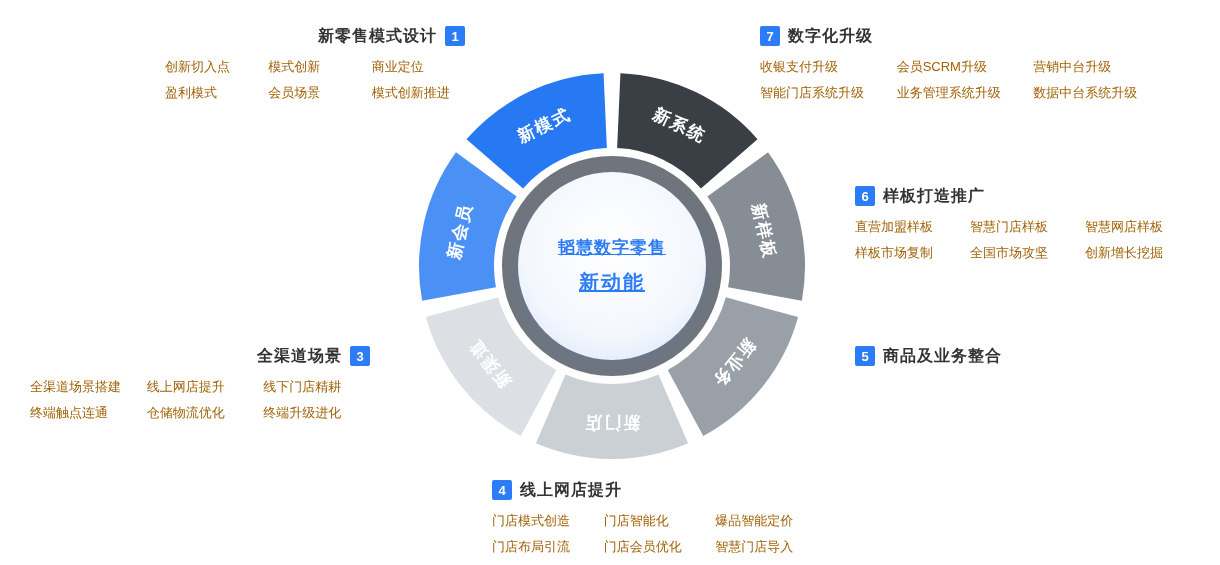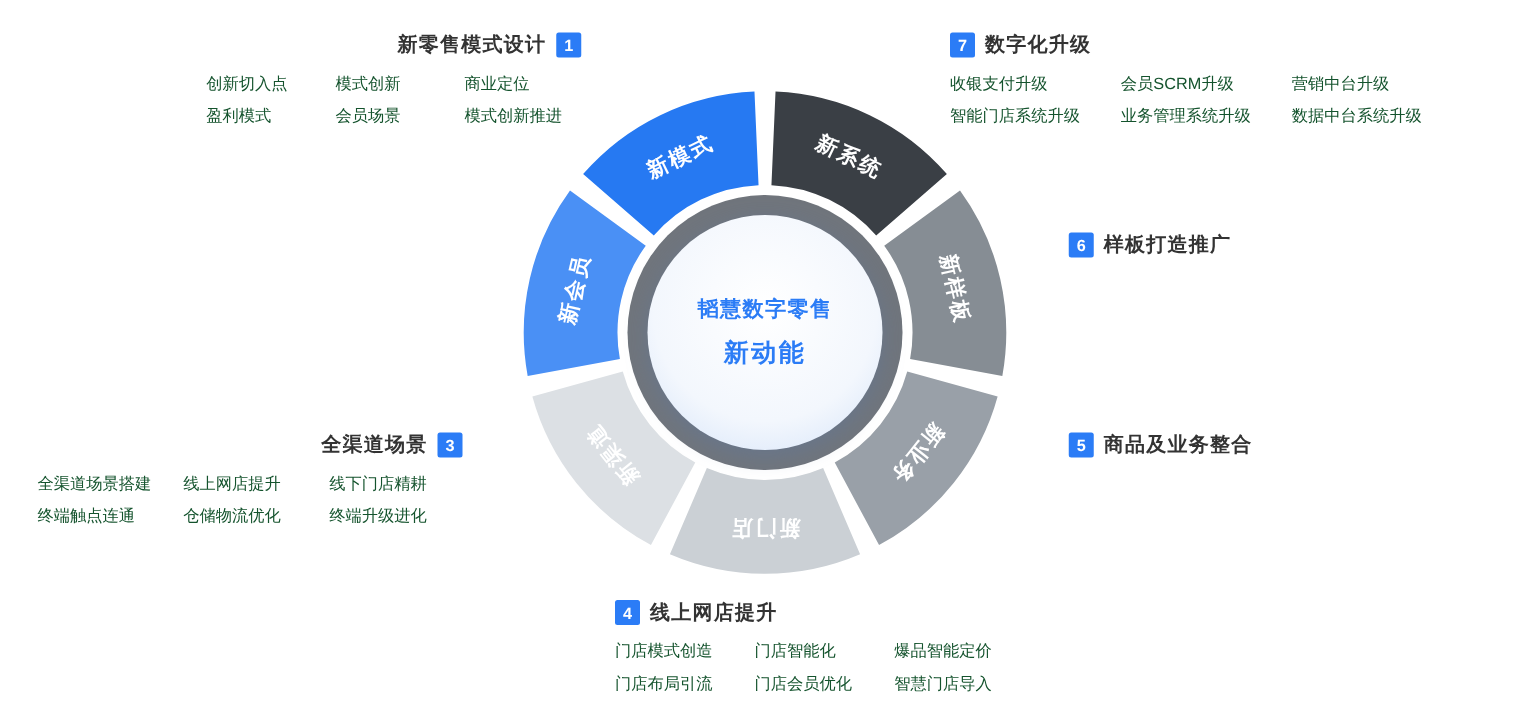--- a/index.html
+++ b/index.html
@@ -24,21 +24,21 @@
   .badge {
     width:20px; height:20px; flex:0 0 20px;
     color:#fff; font-size:13px; font-weight:bold;
     display:flex; align-items:center; justify-content:center;
     border-radius:2px; letter-spacing:0;
   }
   .items {
     display:grid; grid-template-columns:repeat(3,1fr);
     column-gap:10px; row-gap:12px;
     margin-top:14px;
-    font-size:13px; color:#14532d; line-height:14px;
+    font-size:13px; color:#a16207; line-height:14px;
     white-space:nowrap;
   }
 
   .s1 { left:165px; top:26px;  width:300px; }
   .s2 { left:30px;  top:186px; width:340px; }
   .s3 { left:30px;  top:346px; width:340px; }
   .s4 { left:492px; top:480px; width:325px; }
   .s5 { left:855px; top:346px; width:335px; }
   .s6 { left:855px; top:186px; width:335px; }
   .s7 { left:760px; top:26px;  width:400px; }
@@ -116,20 +116,28 @@
       <span class="badge" style="background: rgb(43, 124, 246);">5</span>
       <span class="panel-title">商品及业务整合</span>
     </div>
   </section>
 
   <section class="panel s6">
     <div class="panel-header hdr-start">
       <span class="badge" style="background: rgb(43, 124, 246);">6</span>
       <span class="panel-title">样板打造推广</span>
     </div>
+    <div class="items">
+      <span class="item">直营加盟样板</span>
+      <span class="item">智慧门店样板</span>
+      <span class="item">智慧网店样板</span>
+      <span class="item">样板市场复制</span>
+      <span class="item">全国市场攻坚</span>
+      <span class="item">创新增长挖掘</span>
+    </div>
   </section>
 
   <section class="panel s7">
     <div class="panel-header hdr-start">
       <span class="badge" style="background: rgb(43, 124, 246);">7</span>
       <span class="panel-title">数字化升级</span>
     </div>
     <div class="items">
       <span class="item">收银支付升级</span>
       <span class="item">会员SCRM升级</span>
@@ -161,19 +169,19 @@
           <path d="M108.76,370.07 A193,193 0 0 1 13.89,251.11 L86.21,231.25 A118,118 0 0 0 144.21,303.98 Z" fill="#dce0e4"></path>
           <text x="78.03" y="297.26" transform="rotate(231.4 78.03 297.26)" class="seg-label" fill="#ffffff">新渠道</text>
           <path d="M10.14,234.70 A193,193 0 0 1 44.00,86.36 L104.62,130.52 A118,118 0 0 0 83.92,221.21 Z" fill="#4a90f5"></path>
           <text x="47.91" y="165.29" transform="rotate(282.9 47.91 165.29)" class="seg-label" fill="#ffffff">新会员</text>
           <path d="M54.50,73.20 A193,193 0 0 1 191.58,7.18 L194.85,82.11 A118,118 0 0 0 111.04,122.47 Z" fill="#2679f2"></path>
           <text x="132.31" y="59.45" transform="rotate(334.3 132.31 59.45)" class="seg-label" fill="#ffffff">新模式</text>
         </g>
       <circle id="center-ring" cx="200" cy="200" r="110" fill="#70757c"></circle>
       <circle id="center-disc" cx="200" cy="200" r="94" fill="url(#centerGrad)" style="filter:drop-shadow(0 5px 9px rgba(90,120,170,.35));"></circle>
     </svg>
-    <div class="center-text" style="color: rgb(43, 124, 246);">
+    <div class="center-text" style="color: rgb(43, 124, 246); text-decoration: underline;">
       <div class="center-brand">韬慧数字零售</div>
       <div class="center-theme">新动能</div>
     </div>
   </div>
 
 </div>
 
 </body></html>

